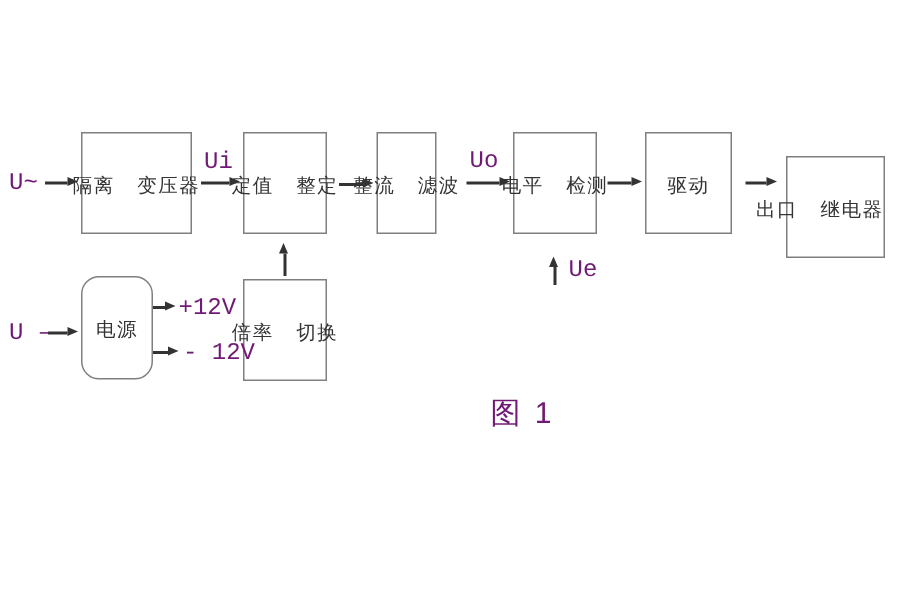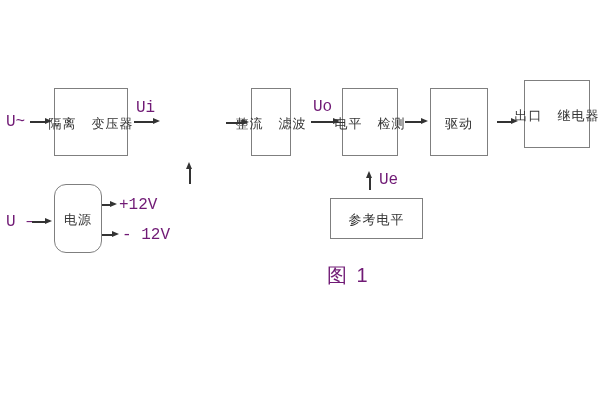--- a/index.html
+++ b/index.html
@@ -81,48 +81,53 @@
 </head>
 <body>
 
 <div id="stage">
 
   <div class="box" style="left:54px; top:88px; width:74px; height:68px;">
     <span>隔离</span>
     <span>变压器</span>
   </div>
 
+  <div class="box" style="left:162px; top:88px; width:56px; height:68px;">
+    <span>定值</span>
+    <span>整定</span>
+  </div>
 
   <div class="box" style="left:251px; top:88px; width:40px; height:68px;">
     <span>整流</span>
     <span>滤波</span>
   </div>
 
   <div class="box" style="left:342px; top:88px; width:56px; height:68px;">
     <span>电平</span>
     <span>检测</span>
   </div>
 
   <div class="box" style="left:430px; top:88px; width:58px; height:68px;">
     <span>驱动</span>
   </div>
 
-  <div class="box" style="left:524px; top:80px; width:66px; height:68px;">
+  <div class="box" style="left:524px; top:104px; width:66px; height:68px;justify-content:flex-end;">
     <span>出口</span>
     <span>继电器</span>
   </div>
 
   <div class="box" style="left:54px; top:184px; width:48px; height:69px;border-radius:12px;">
     <span>电源</span>
   </div>
 
+  <div class="box" style="left:162px; top:186px; width:56px; height:68px;">
+    <span>倍率</span>
+    <span>切换</span>
+  </div>
 
-  <div class="box" style="left:330px; top:198px; width:93px; height:41px;">
-    <span>参考电平</span>
-  </div>
 
   <span class="lbl" style="left:6px; top:114px;">U~</span>
 
   <span class="lbl" style="left:6px; top:214px;">U –</span>
 
   <span class="lbl" style="left:136px; top:100px;">Ui</span>
 
   <span class="lbl" style="left:313px; top:99px;">Uo</span>
 
   <span class="lbl" style="left:379px; top:172px;">Ue</span>

